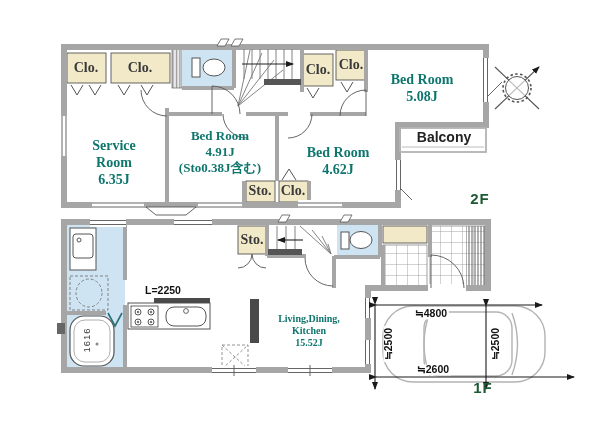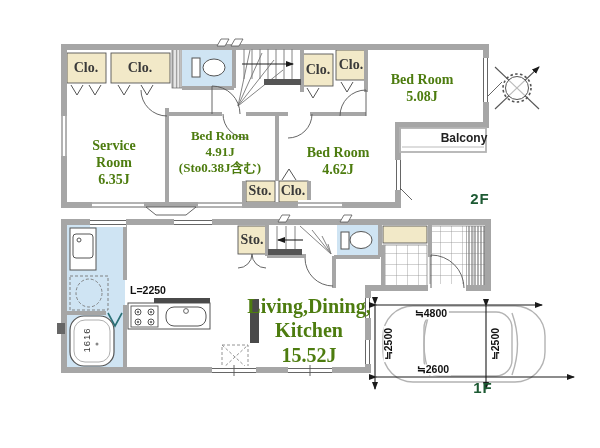--- a/index.html
+++ b/index.html
@@ -5,30 +5,30 @@
   :root{
     --closet:#f2e9c8; --wet:#cfe4f3; --wall:#a6a6a6; --green:#1d5a33; --dark:#4a4a4a;
   }
   html,body{margin:0;padding:0;background:#fff;}
   #stage{position:relative;width:600px;height:448px;background:#fff;overflow:hidden;
          font-family:"Liberation Serif", serif;}
   svg{position:absolute;left:0;top:0;}
   .wall{stroke:var(--wall);fill:none;}
   .thin{stroke:#555;fill:#fff;}
   .lbl{position:absolute;transform:translate(-50%,-50%);text-align:center;
-       white-space:pre-line;color:#4d7c0f;line-height:1.22;}
+       white-space:pre-line;color:#0f766e;line-height:1.22;}
   .room{font-size:14px;font-weight:600;}
   .small-room{font-size:13px;font-weight:600;}
   .clo{font-size:14px;font-weight:600;color:#3a3a3a;font-family:Liberation Serif, serif;}
   .dim{font-family:"Liberation Sans", sans-serif;font-size:10.5px;font-weight:600;
        color:#111;background:#fff;padding:0 2px;line-height:1.05;}
   .rot{transform:translate(-50%,-50%) rotate(-90deg);}
   .floorlbl{font-family:"Liberation Sans", sans-serif;font-size:15px;font-weight:bold;
             color:var(--green);letter-spacing:1px;}
-  .balcony{font-family:"Liberation Sans", sans-serif;font-size:12px;font-weight:bold;color:#222;margin-left:20px;}
+  .balcony{font-family:"Liberation Sans", sans-serif;font-size:14px;font-weight:bold;color:#222;}
   .bath{font-family:"Liberation Sans", sans-serif;font-size:9.5px;color:#333;letter-spacing:1px;}
 </style>
 </head>
 <body>
 
 <div id="stage">
 
 <svg width="600" height="448" viewBox="0 0 600 448">
   <defs>
     <marker id="arr" markerWidth="9" markerHeight="8" refX="7" refY="3" orient="auto" markerUnits="userSpaceOnUse">
@@ -299,25 +299,25 @@
 5.08J</div>
 <div class="lbl balcony" style="left:444px;top:138px;">Balcony</div>
 <div class="lbl clo" style="left:86px;top:68px;">Clo.</div>
 <div class="lbl clo" style="left:140px;top:68px;">Clo.</div>
 <div class="lbl clo" style="left:318px;top:70px;">Clo.</div>
 <div class="lbl clo" style="left:351px;top:65px;">Clo.</div>
 <div class="lbl clo" style="left:260px;top:191px;">Sto.</div>
 <div class="lbl clo" style="left:293px;top:191px;">Clo.</div>
 <div class="lbl floorlbl" style="left:480px;top:199px;">2F</div>
 
-<div class="lbl room" style="left:309px;top:331px;font-size:20px;">Living,Dining,
+<div class="lbl room" style="left:309px;top:331px;font-size:10px;">Living,Dining,
 Kitchen
 15.52J</div>
 <div class="lbl clo" style="left:252px;top:240px;">Sto.</div>
 <div class="lbl bath rot" style="left:87px;top:340px;">1616</div>
-<div class="lbl dim" style="left:148px;top:291px;background:transparent;text-align:center;">L=2250</div>
+<div class="lbl dim" style="left:163px;top:291px;background:transparent;text-align:center;">L=2250</div>
 <div class="lbl dim" style="left:431px;top:314px;text-align:right;">≒4800</div>
 <div class="lbl dim" style="left:433px;top:370px;">≒2600</div>
 <div class="lbl dim rot" style="left:389px;top:344px;">≒2500</div>
 <div class="lbl dim rot" style="left:496px;top:344px;">≒2500</div>
 <div class="lbl floorlbl" style="left:483px;top:388px;">1F</div>
 
 </div>
 
 </body></html>

